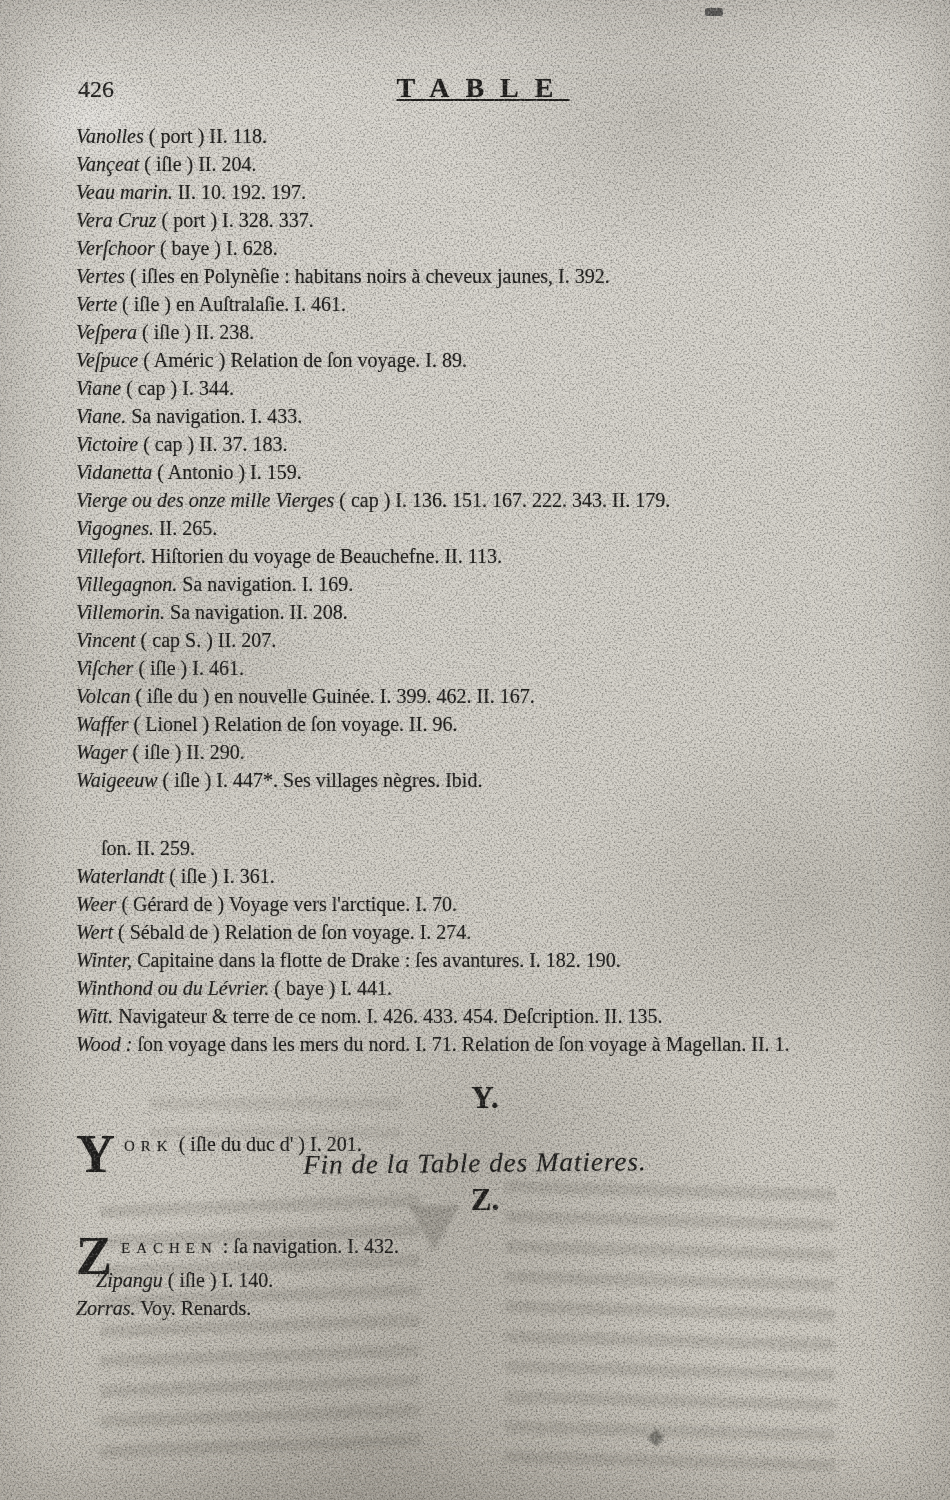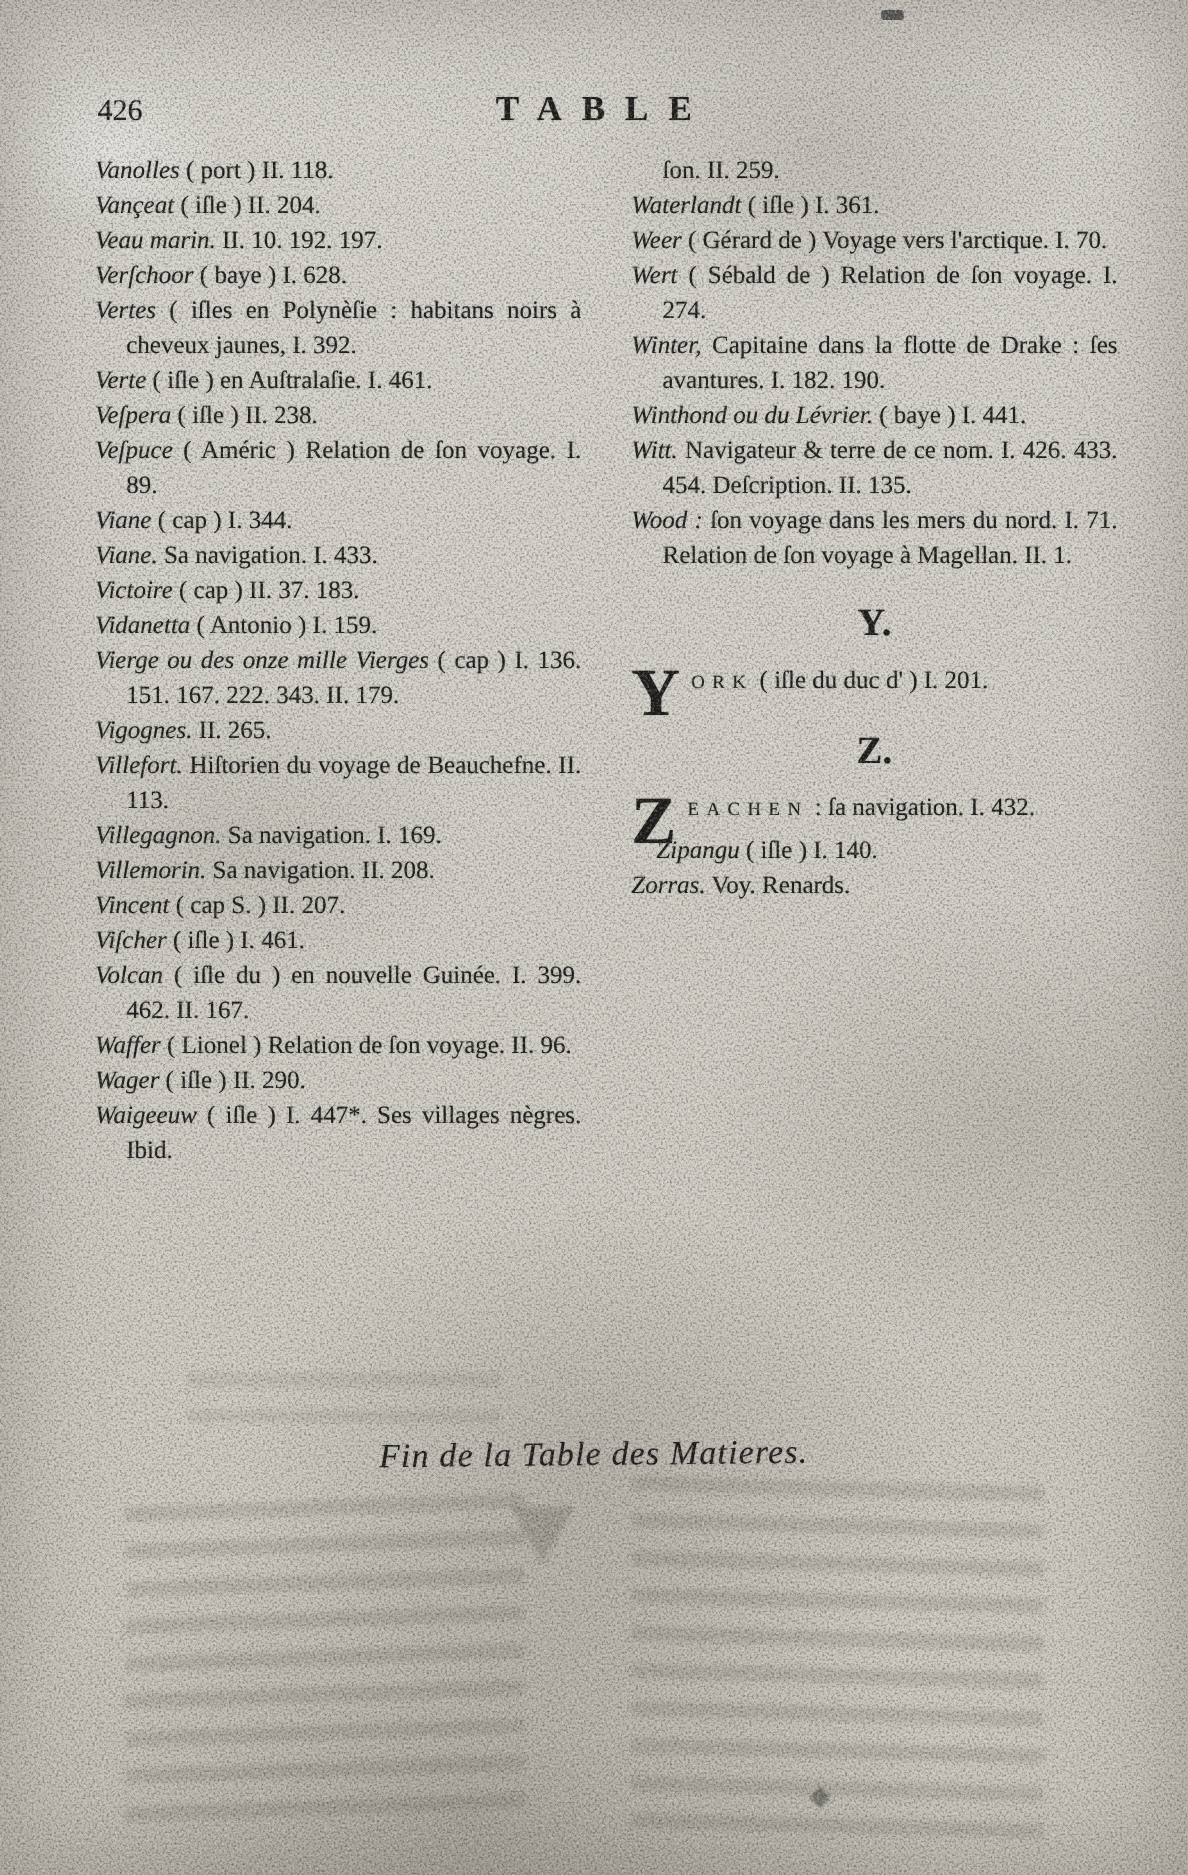--- a/index.html
+++ b/index.html
@@ -16,26 +16,26 @@
       radial-gradient(260px 180px at 20% 45%, rgba(105,100,90,0.15), transparent 70%),
       radial-gradient(400px 300px at 50% 78%, rgba(95,90,80,0.22), transparent 70%),
       radial-gradient(350px 260px at 85% 60%, rgba(100,95,85,0.18), transparent 70%),
       radial-gradient(500px 380px at 40% 97%, rgba(90,85,75,0.28), transparent 75%),
       linear-gradient(180deg, #d7d4cd 0%, #d2cfc7 40%, #c9c5bc 100%);
     box-shadow: inset 0 0 90px rgba(80,75,65,0.35);
   }
   .content { position: relative; z-index: 2; text-shadow: 0 0 1px rgba(40,38,34,0.55); }
 
   
-  .page-header { position: relative; margin-top: 72px; height: 42px; }
+  .page-header { position: relative; margin-top: 72px; height: 42px; text-decoration: underline; }
   .page-number { position: absolute; left: 78px; top: 4px; font-size: 24px; }
   .page-title { text-align: center; font-size: 28px; font-weight: 700; letter-spacing: 16px; padding-left: 16px; }
 
   
-  .columns { display: flex; gap: 40px; padding: 8px 56px 0 76px; }
+  .columns { display: flex; gap: 40px; padding: 8px 56px 0 76px; flex-direction: column; }
   .col { flex: 1; min-width: 0; }
   .entry {
     margin: 0;
     font-size: 20px;
     line-height: 28px;
     text-align: justify;
     padding-left: 1.25em;
     text-indent: -1.25em;
   }
   .entry .head { font-style: italic; }
@@ -93,20 +93,21 @@
       <span class="page-number">426</span>
       <div class="page-title">TABLE</div>
     </header>
 
     <main class="columns">
 
       <section class="col">
         <p class="entry"><span class="head">Vanolles</span> <span>( port ) II. 118.</span></p>
         <p class="entry"><span class="head">Vançeat</span> <span>( iſle ) II. 204.</span></p>
         <p class="entry"><span class="head">Veau marin.</span> <span>II. 10. 192. 197.</span></p>
+        <p class="entry"><span class="head">Vera Cruz</span> <span>( port ) I. 328. 337.</span></p>
         <p class="entry"><span class="head">Verſchoor</span> <span>( baye ) I. 628.</span></p>
         <p class="entry"><span class="head">Vertes</span> <span>( iſles en Polynèſie : habitans noirs à cheveux jaunes, I. 392.</span></p>
         <p class="entry"><span class="head">Verte</span> <span>( iſle ) en Auſtralaſie. I. 461.</span></p>
         <p class="entry"><span class="head">Veſpera</span> <span>( iſle ) II. 238.</span></p>
         <p class="entry"><span class="head">Veſpuce</span> <span>( Améric ) Relation de ſon voyage. I. 89.</span></p>
         <p class="entry"><span class="head">Viane</span> <span>( cap ) I. 344.</span></p>
         <p class="entry"><span class="head">Viane.</span> <span>Sa navigation. I. 433.</span></p>
         <p class="entry"><span class="head">Victoire</span> <span>( cap ) II. 37. 183.</span></p>
         <p class="entry"><span class="head">Vidanetta</span> <span>( Antonio ) I. 159.</span></p>
         <p class="entry"><span class="head">Vierge ou des onze mille Vierges</span> <span>( cap ) I. 136. 151. 167. 222. 343. II. 179.</span></p>

